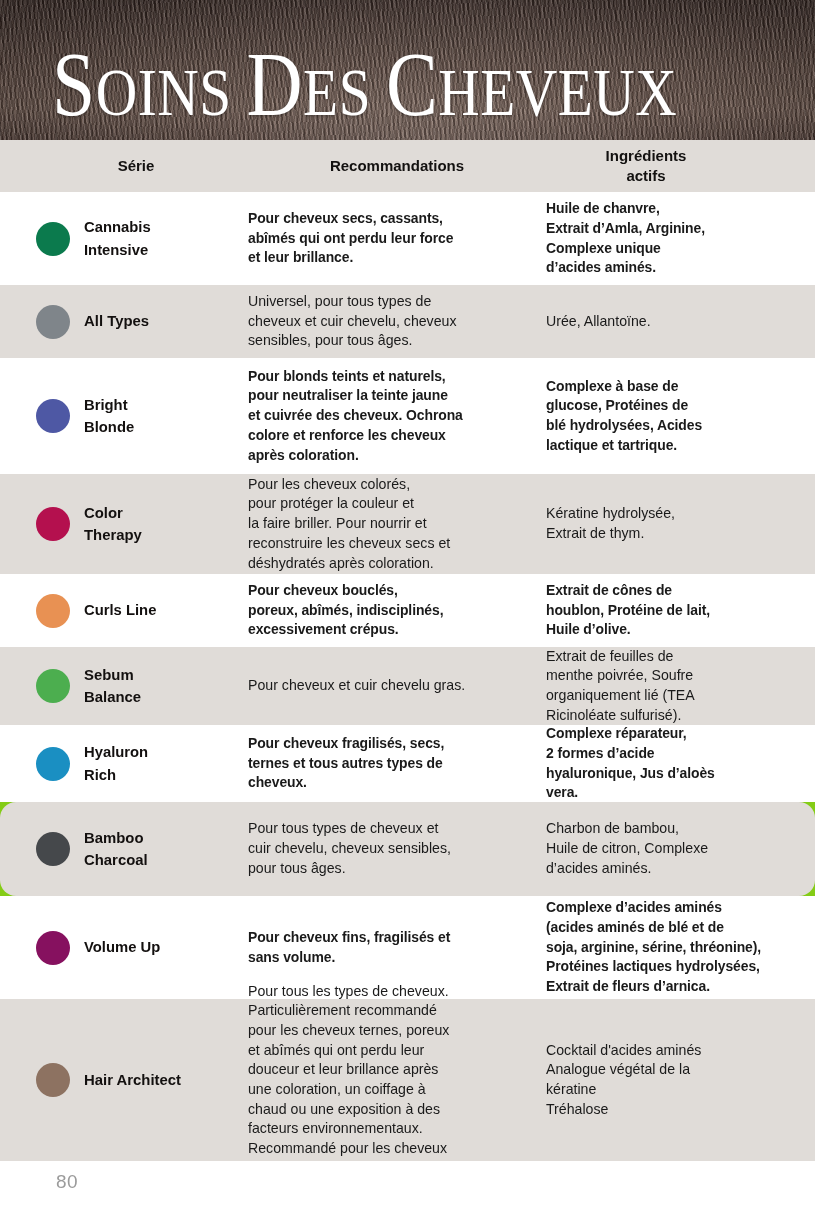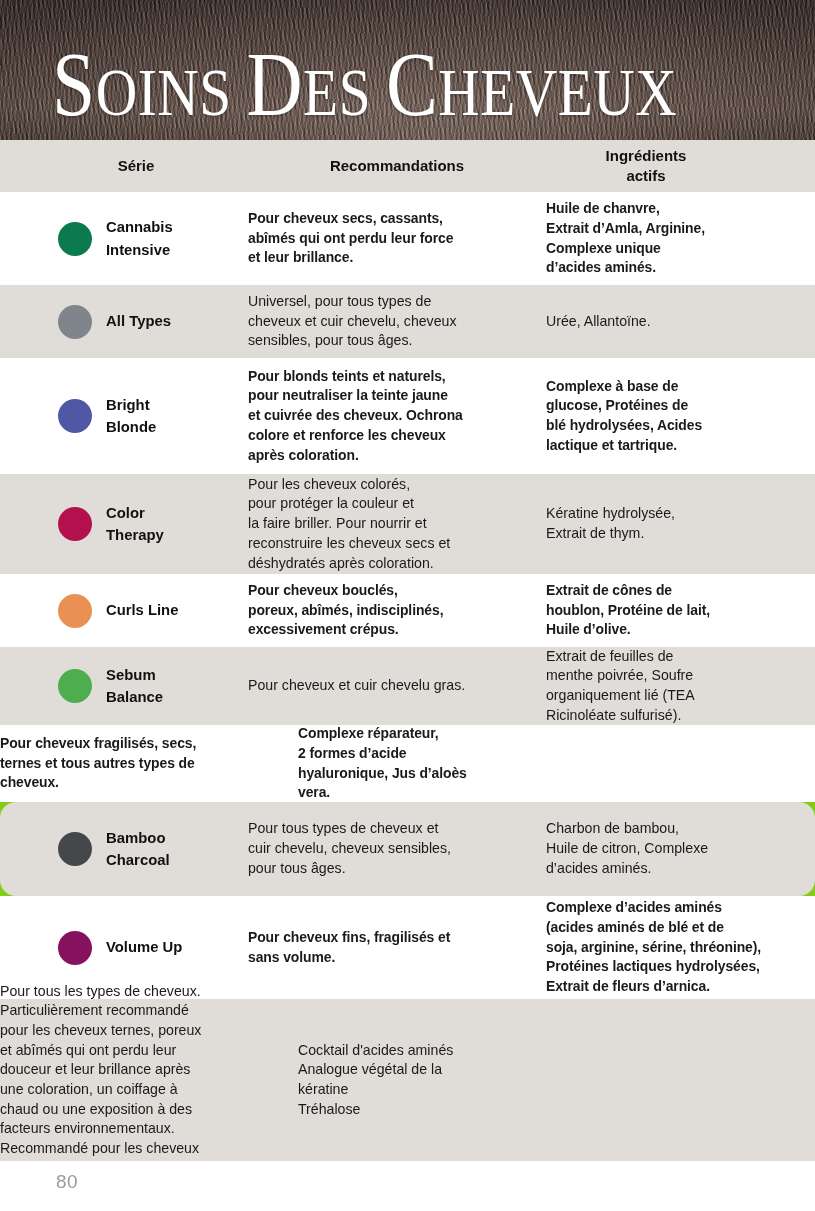--- a/index.html
+++ b/index.html
@@ -111,21 +111,21 @@
   }
   .row.alt  { background: #e0dcd8; }
   .row.base { background: #ffffff; }
 
   .col-serie {
     width: 248px;
     flex: 0 0 248px;
     display: flex;
     align-items: center;
     box-sizing: border-box;
-    padding-left: 58px;
+    padding-left: 36px;
   }
   .col-reco {
     width: 298px;
     flex: 0 0 298px;
     box-sizing: border-box;
     padding-right: 22px;
   }
   .col-ingr {
     width: 269px;
     flex: 0 0 269px;
@@ -325,20 +325,25 @@
             <div class="cell-text">Pour cheveux et cuir chevelu gras.</div>
           </div>
           <div class="col-ingr">
             <div class="cell-text">Extrait de feuilles de
 menthe poivrée, Soufre
 organiquement lié (TEA
 Ricinoléate sulfurisé).</div>
           </div>
         </div>
         <div class="row base w-bold" style="height: 77px;">
+          <div class="col-serie">
+            <span class="dot" style="background: rgb(26, 143, 194);"></span>
+            <span class="serie-name">Hyaluron
+Rich</span>
+          </div>
           <div class="col-reco">
             <div class="cell-text">Pour cheveux fragilisés, secs,
 ternes et tous autres types de
 cheveux.</div>
           </div>
           <div class="col-ingr">
             <div class="cell-text">Complexe réparateur,
 2 formes d’acide
 hyaluronique, Jus d’aloès
 vera.</div>
@@ -372,20 +377,24 @@
           </div>
           <div class="col-ingr">
             <div class="cell-text">Complexe d’acides aminés
 (acides aminés de blé et de
 soja, arginine, sérine, thréonine),
 Protéines lactiques hydrolysées,
 Extrait de fleurs d’arnica.</div>
           </div>
         </div>
         <div class="row alt w-reg" style="height: 162px;">
+          <div class="col-serie">
+            <span class="dot" style="background: rgb(141, 114, 97);"></span>
+            <span class="serie-name">Hair Architect</span>
+          </div>
           <div class="col-reco">
             <div class="cell-text">Pour tous les types de cheveux.
 Particulièrement recommandé
 pour les cheveux ternes, poreux
 et abîmés qui ont perdu leur
 douceur et leur brillance après
 une coloration, un coiffage à
 chaud ou une exposition à des
 facteurs environnementaux.
 Recommandé pour les cheveux

